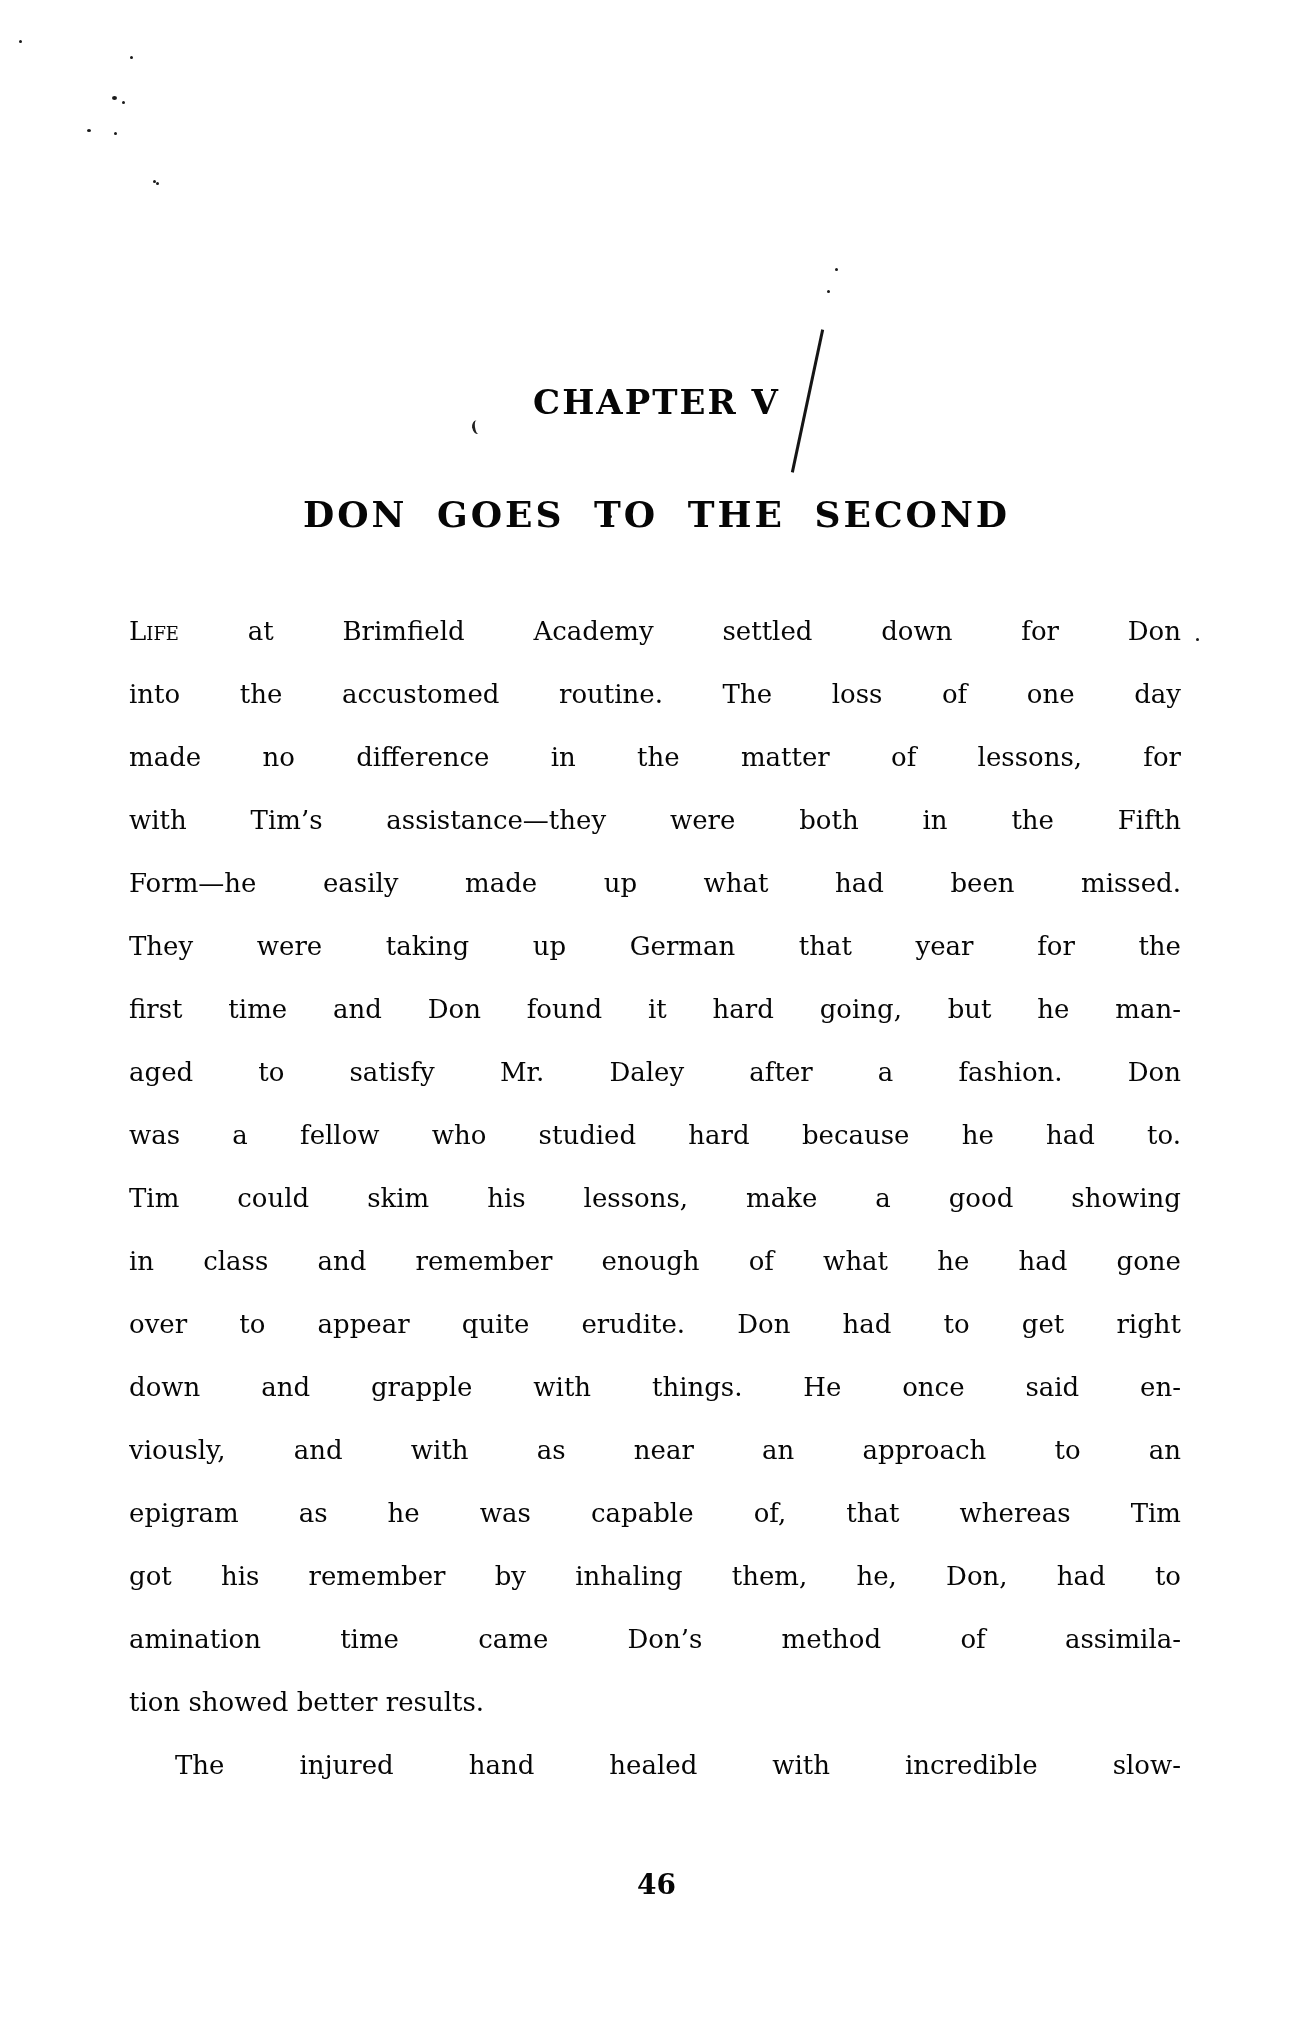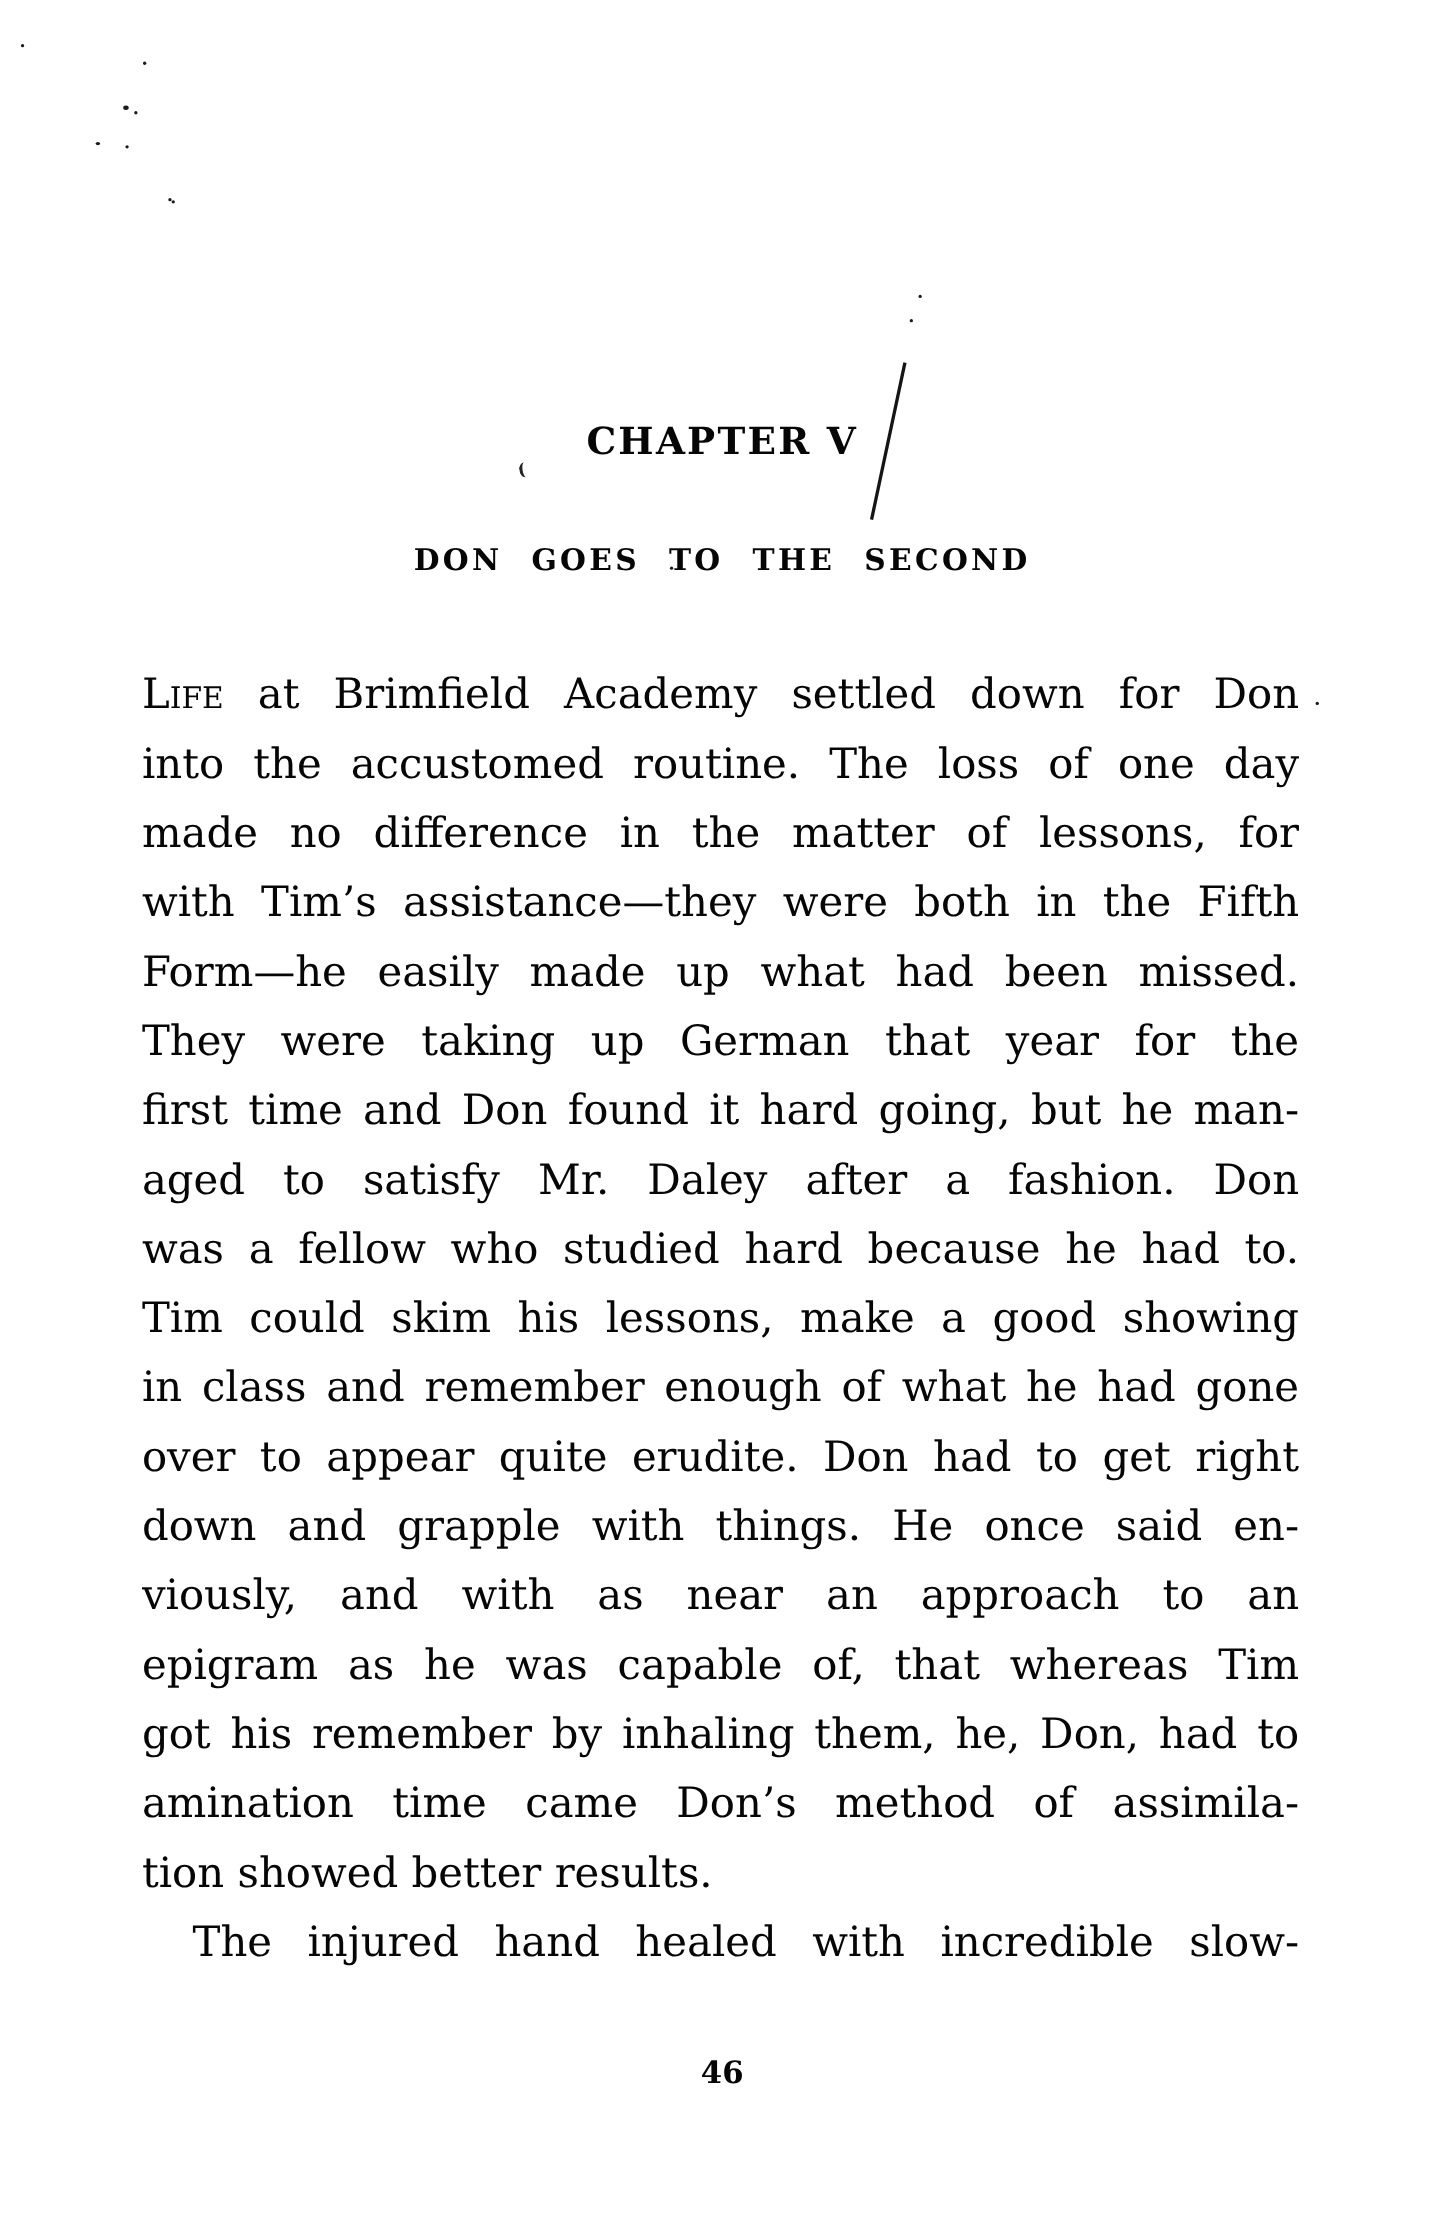--- a/index.html
+++ b/index.html
@@ -16,30 +16,30 @@
     margin: 0;
     text-align: center;
     font-size: 34px; font-weight: 700;
     letter-spacing: 2px;
     line-height: 1.1;
   }
   .section-title {
     position: absolute; top: 495px; left: 0; width: 100%;
     margin: 0;
     text-align: center;
-    font-size: 27px; font-weight: 700;
+    font-size: 36px; font-weight: 700;
     letter-spacing: 3px;
     word-spacing: 14px;
     line-height: 1.1;
   }
   .body-block {
     position: absolute; left: 129px; top: 600px; width: 1052px;
   }
   .line {
-    font-size: 38px;
+    font-size: 26px;
     line-height: 63px;
     height: 63px;
     white-space: normal;
     text-align: justify;
     text-align-last: justify;
     overflow: hidden;
   }
   .line.last {
     text-align-last: left;
   }

